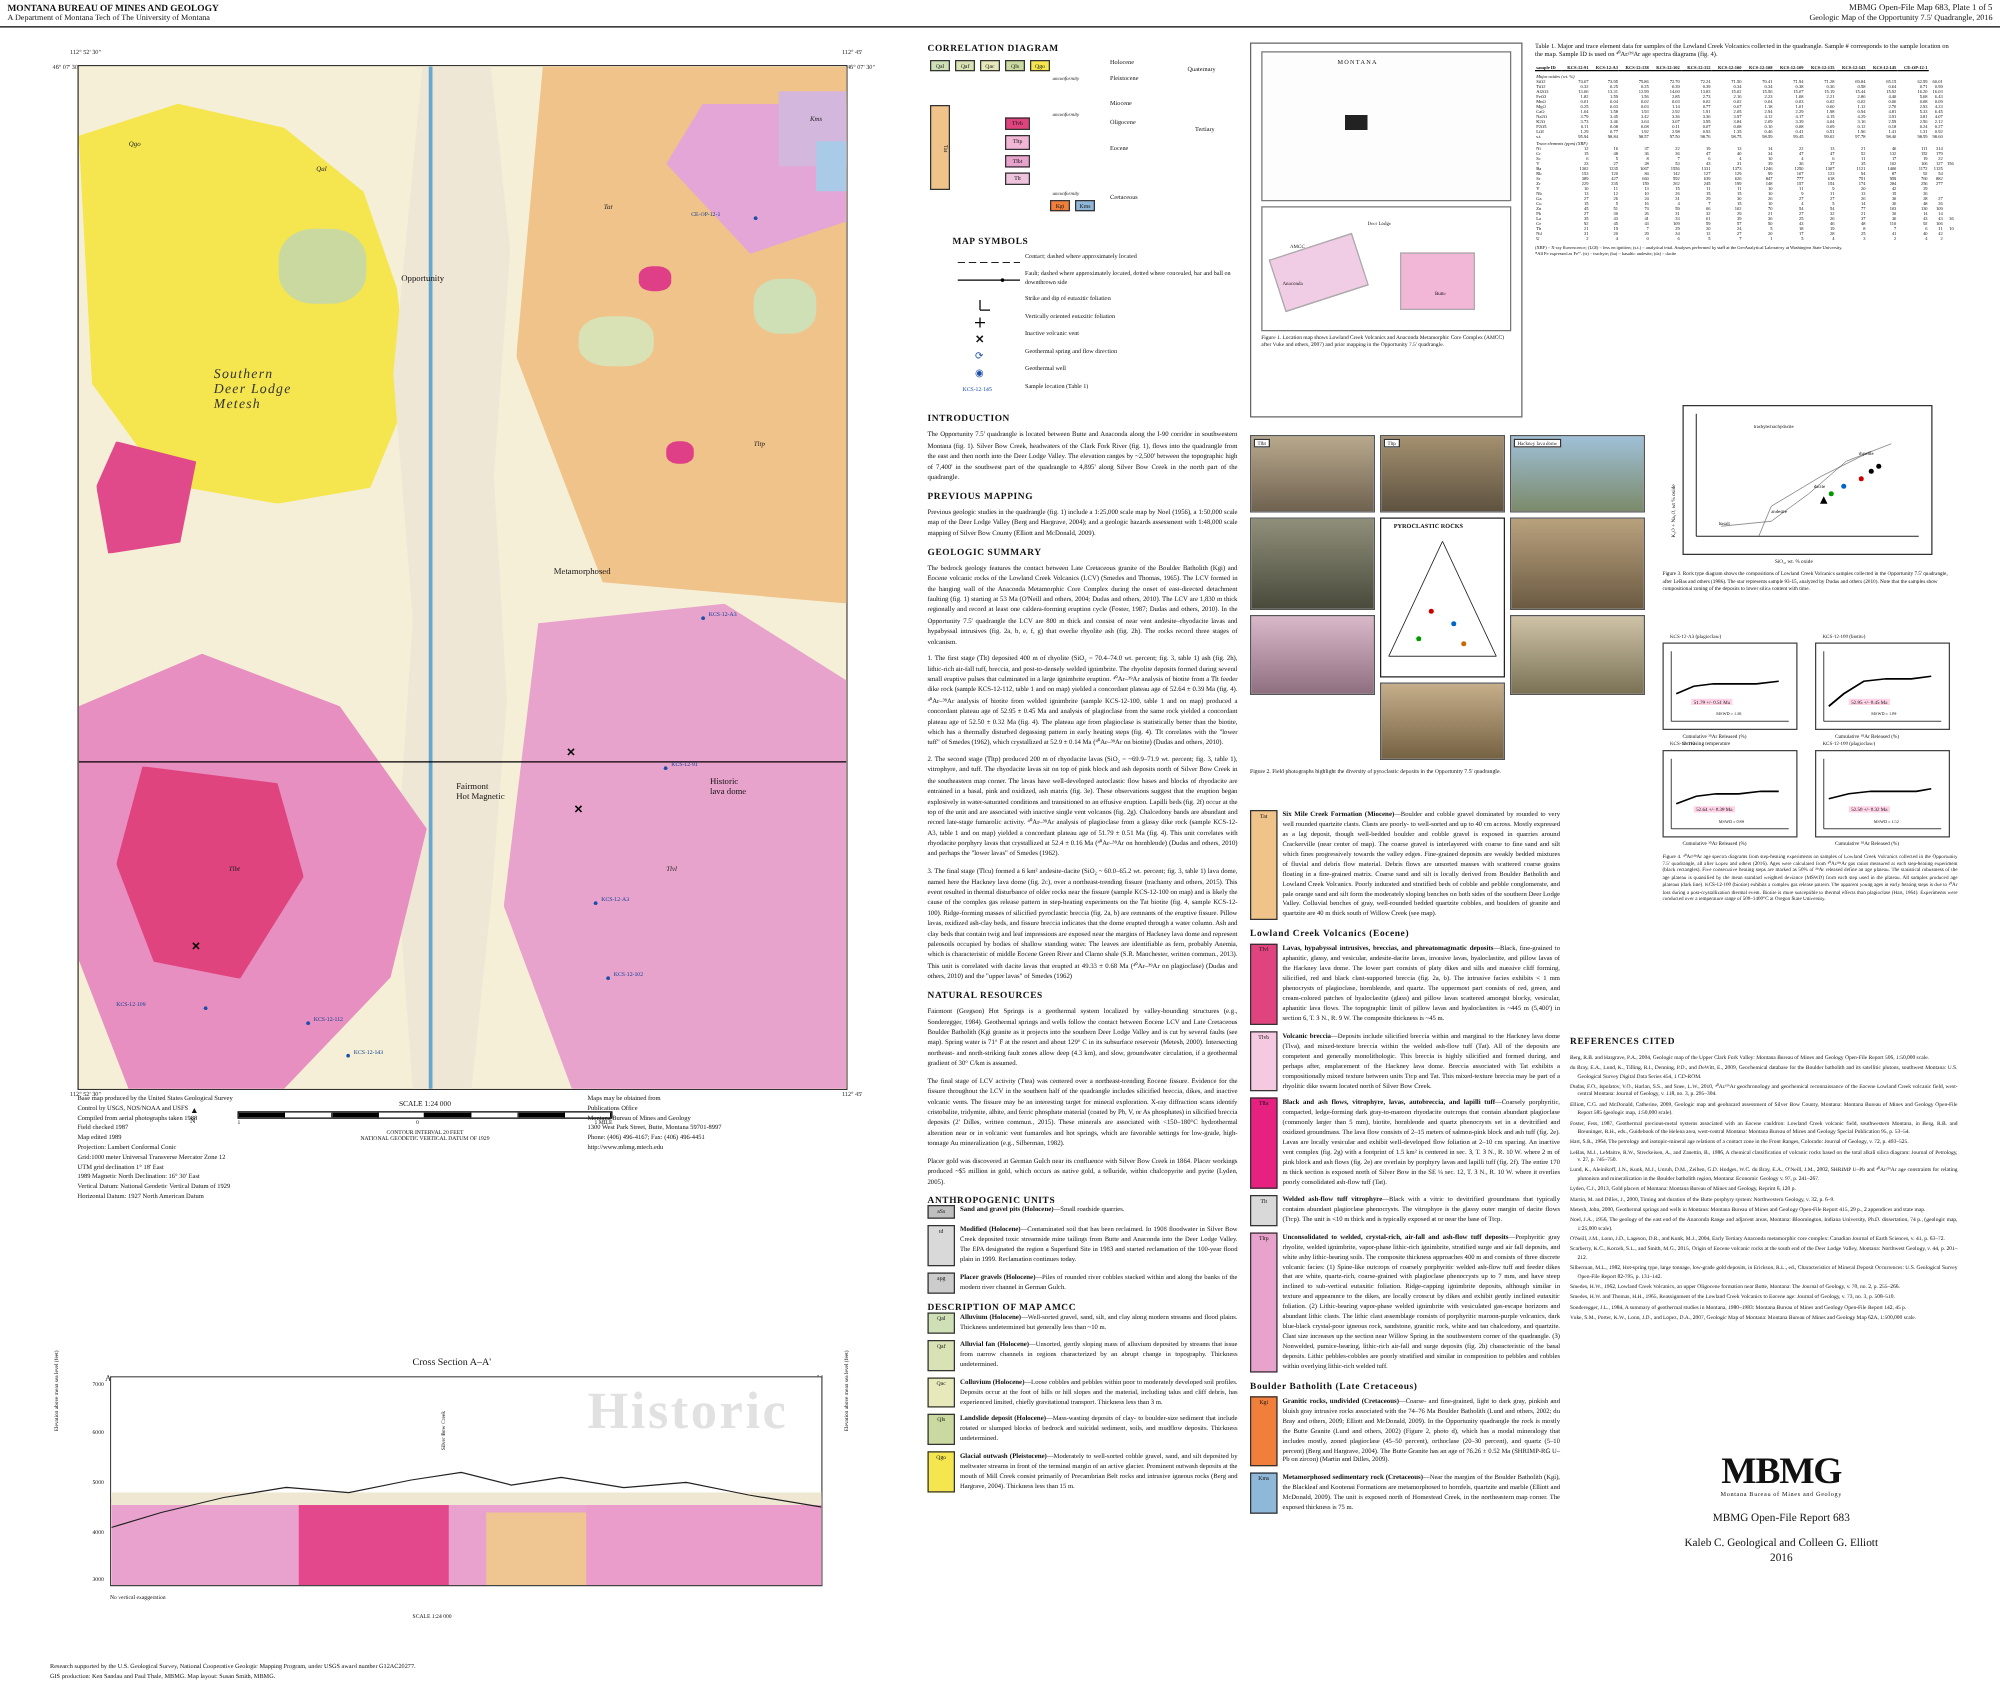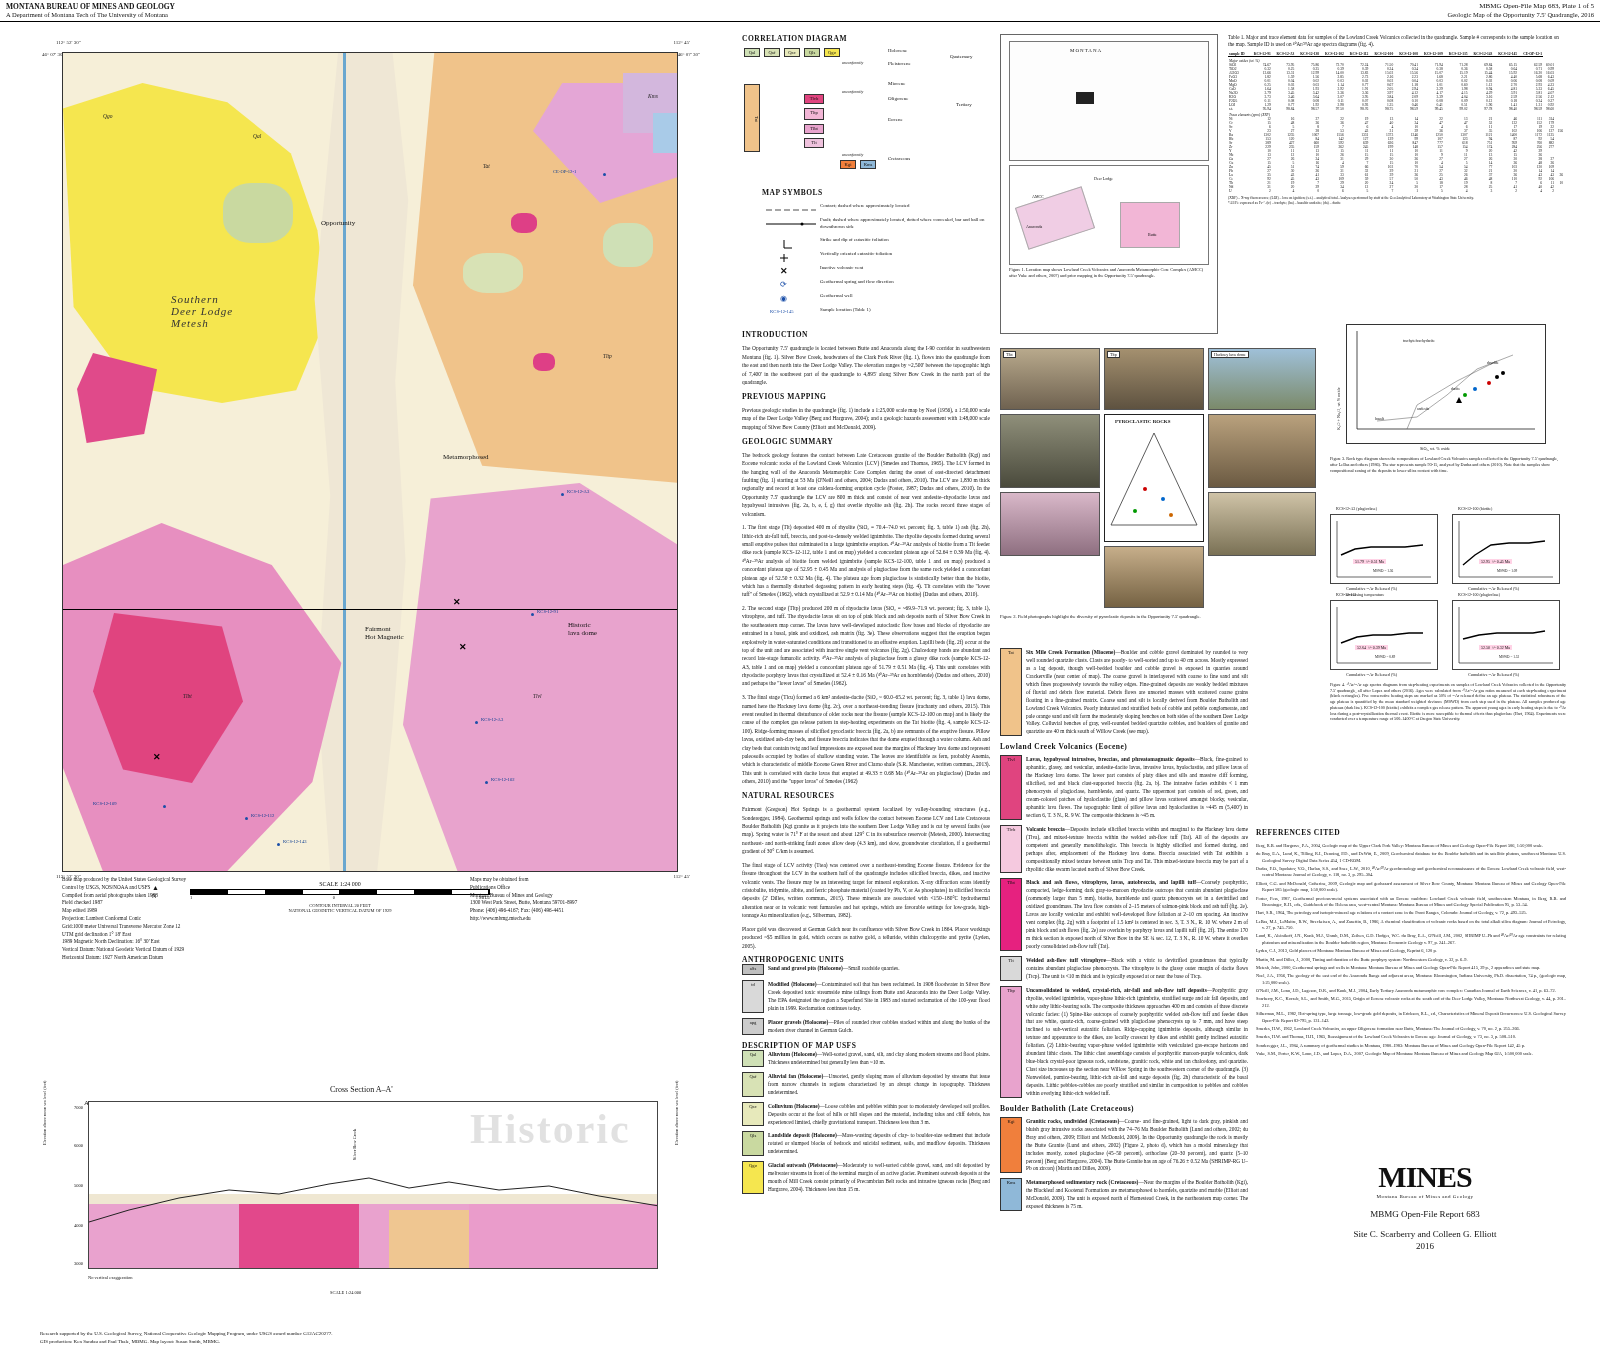--- a/index.html
+++ b/index.html
@@ -362,21 +362,21 @@
     </div>
     <div class="unitrow">
       <div class="ubox" style="background:#d9d9d9;">td</div>
       <div class="utext"><b>Modified (Holocene)</b><span>—Contaminated soil that has been reclaimed. In 1908 floodwater in Silver Bow Creek deposited toxic streamside mine tailings from Butte and Anaconda into the Deer Lodge Valley. The EPA designated the region a Superfund Site in 1983 and started reclamation of the 100-year flood plain in 1999. Reclamation continues today.</span></div>
     </div>
     <div class="unitrow">
       <div class="ubox" style="background:#cccccc;">apg</div>
       <div class="utext"><b>Placer gravels (Holocene)</b><span>—Piles of rounded river cobbles stacked within and along the banks of the modern river channel in German Gulch.</span></div>
     </div>
 
-    <div class="secthead" style="margin-top:6px;">DESCRIPTION OF MAP USFS</div>
+    <div class="secthead" style="margin-top:6px;">DESCRIPTION OF MAP AMCC</div>
 
     <div class="unitrow">
       <div class="ubox" style="background:#cfe0b6;">Qal</div>
       <div class="utext"><b>Alluvium (Holocene)</b><span>—Well-sorted gravel, sand, silt, and clay along modern streams and flood plains. Thickness undetermined but generally less than ~10 m.</span></div>
     </div>
     <div class="unitrow">
       <div class="ubox" style="background:#d8e2b5;">Qaf</div>
       <div class="utext"><b>Alluvial fan (Holocene)</b><span>—Unsorted, gently sloping mass of alluvium deposited by streams that issue from narrow channels in regions characterized by an abrupt change in topography. Thickness undetermined.</span></div>
     </div>
     <div class="unitrow">
@@ -1104,24 +1104,24 @@
         <div style="margin-bottom:2px;padding-left:6px;text-indent:-6px;">Scarberry, K.C., Korzeb, S.L., and Smith, M.G., 2015, Origin of Eocene volcanic rocks at the south end of the Deer Lodge Valley, Montana: Northwest Geology, v. 44, p. 201–212.</div>
         <div style="margin-bottom:2px;padding-left:6px;text-indent:-6px;">Silberman, M.L., 1982, Hot-spring type, large tonnage, low-grade gold deposits, in Erickson, R.L., ed., Characteristics of Mineral Deposit Occurrences: U.S. Geological Survey Open-File Report 82-795, p. 131–142.</div>
         <div style="margin-bottom:2px;padding-left:6px;text-indent:-6px;">Smedes, H.W., 1962, Lowland Creek Volcanics, an upper Oligocene formation near Butte, Montana: The Journal of Geology, v. 70, no. 2, p. 255–266.</div>
         <div style="margin-bottom:2px;padding-left:6px;text-indent:-6px;">Smedes, H.W. and Thomas, H.H., 1965, Reassignment of the Lowland Creek Volcanics to Eocene age: Journal of Geology, v. 73, no. 3, p. 508–510.</div>
         <div style="margin-bottom:2px;padding-left:6px;text-indent:-6px;">Sonderegger, J.L., 1984, A summary of geothermal studies in Montana, 1980–1983: Montana Bureau of Mines and Geology Open-File Report 142, 45 p.</div>
         <div style="margin-bottom:2px;padding-left:6px;text-indent:-6px;">Vuke, S.M., Porter, K.W., Lonn, J.D., and Lopez, D.A., 2007, Geologic Map of Montana: Montana Bureau of Mines and Geology Map 62A, 1:500,000 scale.</div>
       </div>
   </div>
 
   <div class="logo">
-    <div class="mb">MINES</div>
+    <div class="mb">MBMG</div>
     <div class="sub">Montana Bureau of Mines and Geology</div>
     <div class="rep">MBMG Open-File Report 683</div>
-    <div class="t2">Site C. Scarberry and Colleen G. Elliott</div>
+    <div class="t2">Kaleb C. Geological and Colleen G. Elliott</div>
     <div class="t2" style="margin-top:2px;">2016</div>
   </div>
 
   <div class="footer">
     <div>Research supported by the U.S. Geological Survey, National Cooperative Geologic Mapping Program, under USGS award number G12AC20277.</div>
     <div>GIS production: Ken Sandau and Paul Thale, MBMG.  Map layout: Susan Smith, MBMG.</div>
   </div>
 
 </div>
 

